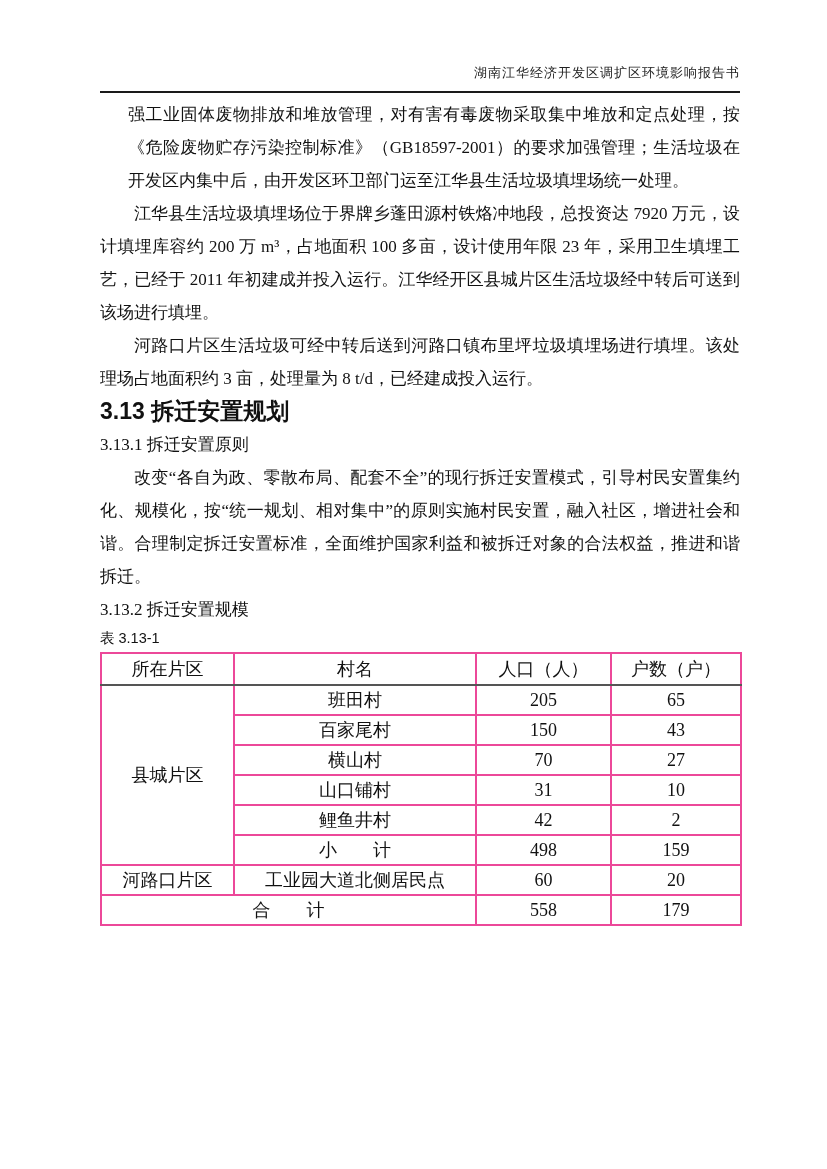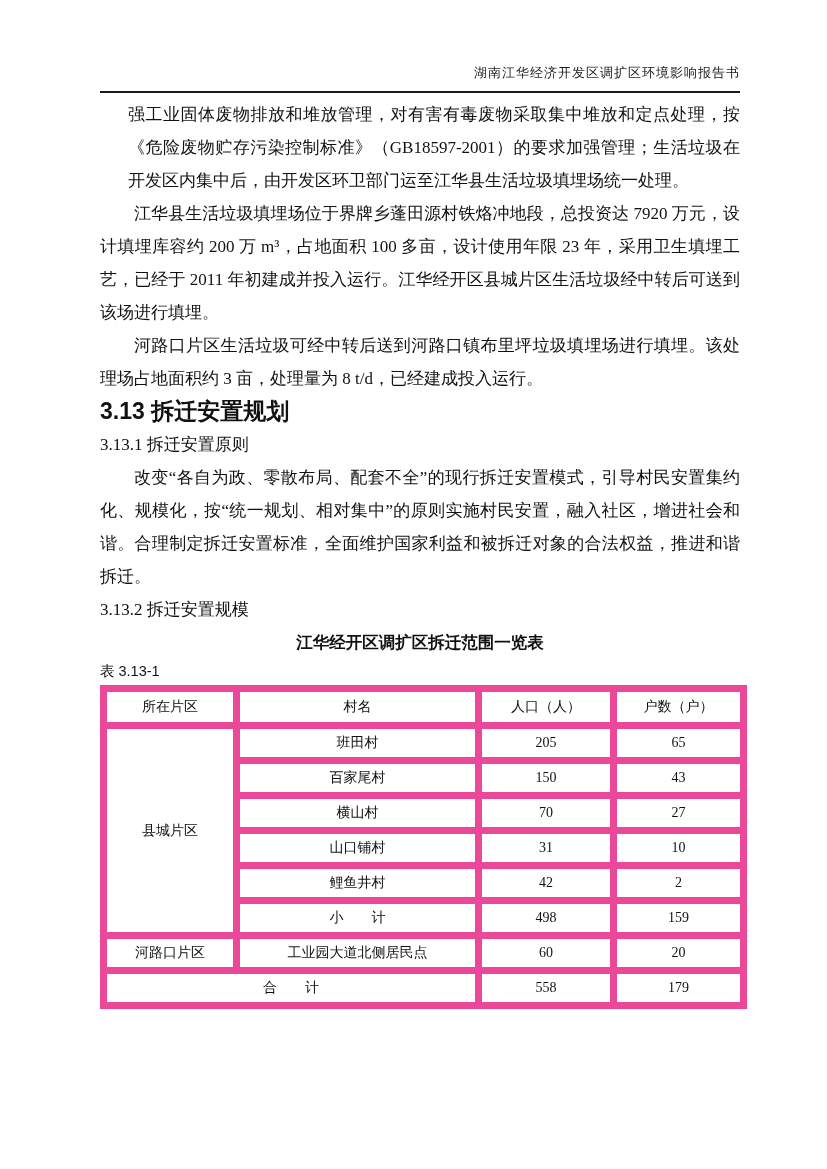--- a/index.html
+++ b/index.html
@@ -66,23 +66,23 @@
     font-family: "Liberation Sans", "DejaVu Sans", sans-serif;
     margin-bottom: 2px;
   }
   table.demolition {
     width: 640px;
     border-collapse: collapse;
     table-layout: fixed;
     border: 2px solid #222;
   }
   table.demolition th, table.demolition td {
-    border: 7px solid #ec4899;
+    border: 2px solid #ec4899;
     font-weight: normal;
-    font-size: 14px;
+    font-size: 18px;
     text-align: center;
     vertical-align: middle;
     padding: 0;
     height: 28px;
     overflow: hidden;
     white-space: nowrap;
   }
   table.demolition thead th {
     height: 30px;
     border-bottom: 2px solid #555;
@@ -111,21 +111,20 @@
       <p class="no-indent">强工业固体废物排放和堆放管理，对有害有毒废物采取集中堆放和定点处理，按《危险废物贮存污染控制标准》（GB18597-2001）的要求加强管理；生活垃圾在开发区内集中后，由开发区环卫部门运至江华县生活垃圾填埋场统一处理。</p>
       <p>江华县生活垃圾填埋场位于界牌乡蓬田源村铁烙冲地段，总投资达 7920 万元，设计填埋库容约 200 万 m³，占地面积 100 多亩，设计使用年限 23 年，采用卫生填埋工艺，已经于 2011 年初建成并投入运行。江华经开区县城片区生活垃圾经中转后可送到该场进行填埋。</p>
       <p>河路口片区生活垃圾可经中转后送到河路口镇布里坪垃圾填埋场进行填埋。该处理场占地面积约 3 亩，处理量为 8 t/d，已经建成投入运行。</p>
 
       <h2 class="heading-l2">3.13  拆迁安置规划</h2>
       <h3 class="heading-l3">3.13.1 拆迁安置原则</h3>
       <p>改变“各自为政、零散布局、配套不全”的现行拆迁安置模式，引导村民安置集约化、规模化，按“统一规划、相对集中”的原则实施村民安置，融入社区，增进社会和谐。合理制定拆迁安置标准，全面维护国家利益和被拆迁对象的合法权益，推进和谐拆迁。</p>
 
       <h3 class="heading-l3">3.13.2 拆迁安置规模</h3>
 
-      <div class="table-caption">江华经开区调扩区拆迁范围一览表</div>
       <div class="table-label">表 3.13-1</div>
 
       <table class="demolition">
         <colgroup>
           <col style="width:133px">
           <col style="width:242px">
           <col style="width:135px">
           <col style="width:130px">
         </colgroup>
         <thead>

